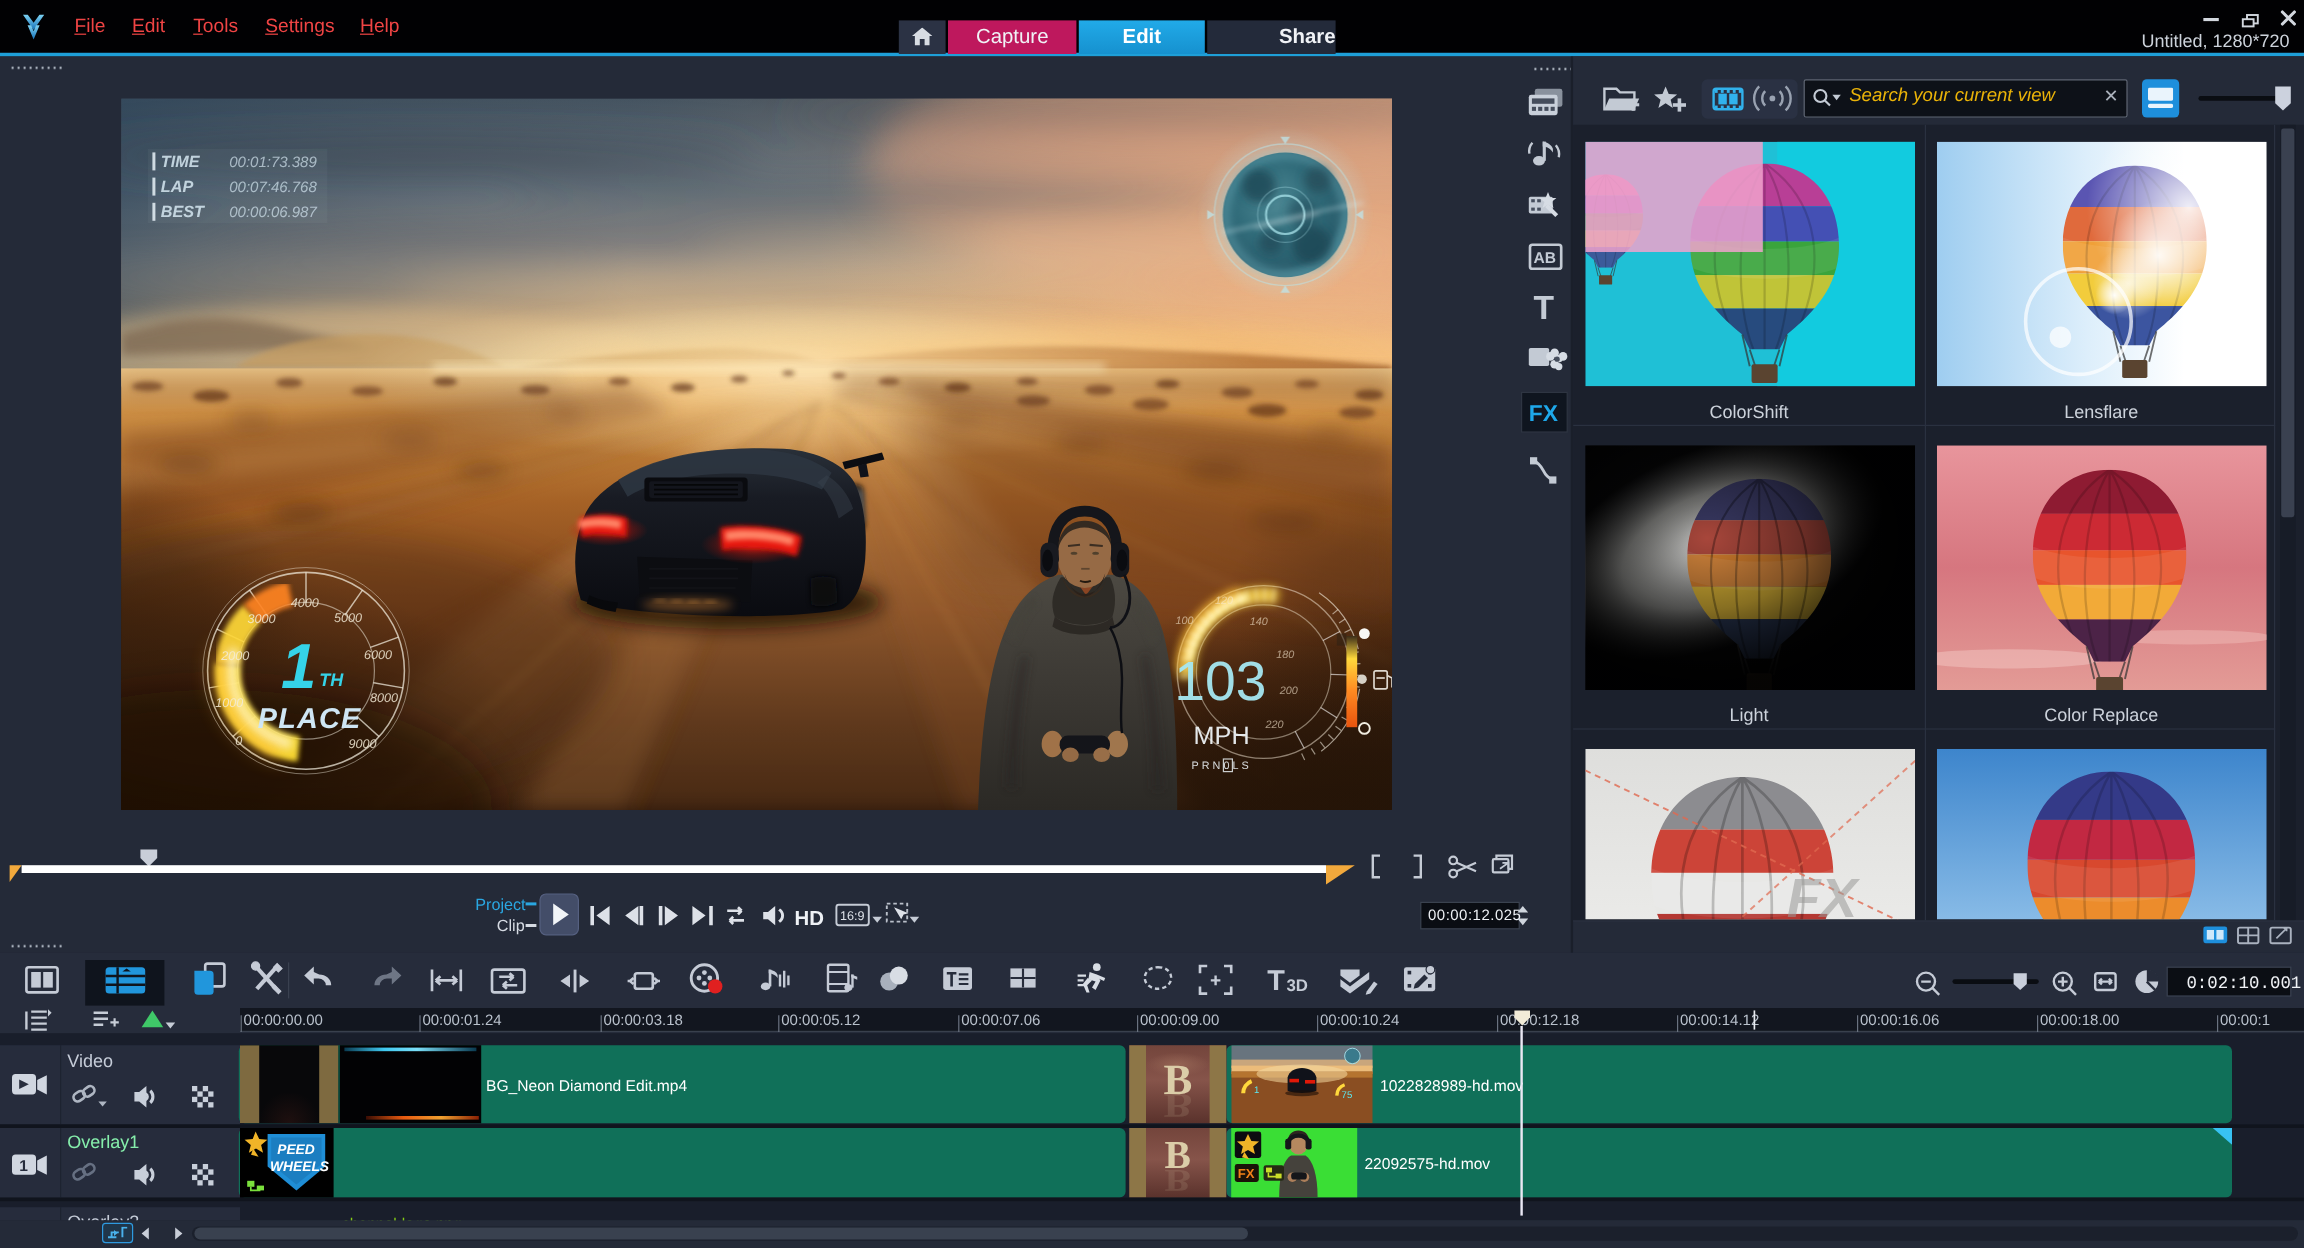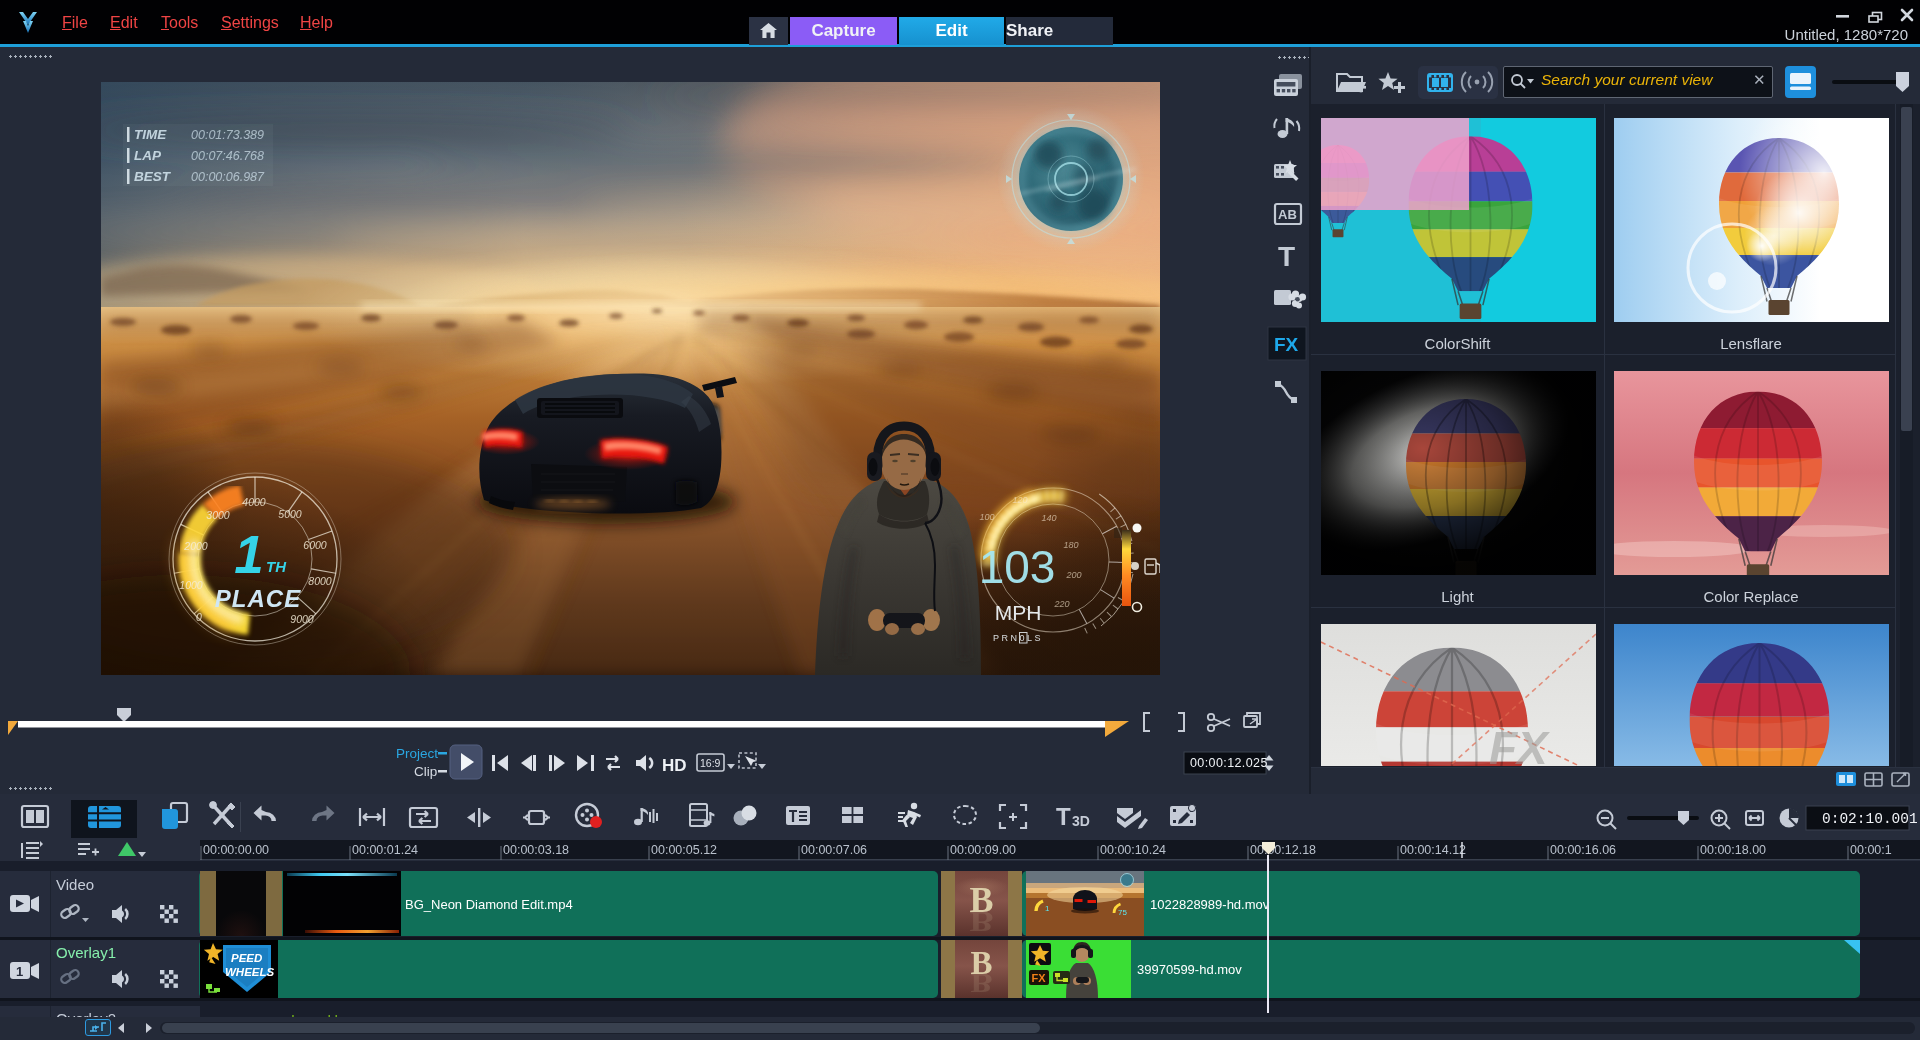--- a/index.html
+++ b/index.html
@@ -28,23 +28,23 @@
  <span class="abs" style="left:110px"><u>E</u>dit</span>
  <span class="abs" style="left:161px"><u>T</u>ools</span>
  <span class="abs" style="left:221px"><u>S</u>ettings</span>
  <span class="abs" style="left:300px"><u>H</u>elp</span>
 </div>
 
 <div class="abs" style="left:749px;top:17px;width:39px;height:28px;background:#2b3244"></div>
 <svg class="abs" style="left:760px;top:23px" width="17" height="15" viewBox="0 0 17 15">
       <path d="M8.5,0 L17,7 L14.6,7 L14.6,15 L10.5,15 L10.5,9.5 L6.5,9.5 L6.5,15 L2.4,15 L2.4,7 L0,7 Z" fill="#d7dce3"></path>
     </svg>
-<div class="abs" style="left:790px;top:17px;width:107px;height:28px;background:#8b5cf6;color:#f0f2f6;font-size:17px;font-weight:bold;text-align:center;line-height:27px">Capture</div>
+<div class="abs" style="left:790px;top:17px;width:107px;height:28px;background:#be185d;color:#f0f2f6;font-size:17px;font-weight:normal;text-align:center;line-height:27px">Capture</div>
 <div class="abs" style="left:899px;top:17px;width:105px;height:28px;background:linear-gradient(#21aae8,#1691cf);color:#fff;font-size:17px;font-weight:bold;text-align:center;line-height:27px">Edit</div>
-<div class="abs" style="left:1006px;top:17px;width:107px;height:28px;background:#232a3a;color:#f0f2f6;font-size:17px;font-weight:bold;text-align:left;line-height:27px">Share</div>
+<div class="abs" style="left:1006px;top:17px;width:107px;height:28px;background:#232a3a;color:#f0f2f6;font-size:17px;font-weight:bold;text-align:right;line-height:27px">Share</div>
 <div class="abs" style="left:1600px;top:26px;width:308px;height:18px;color:#ccd2da;font-size:15px;text-align:right">Untitled, 1280*720</div>
 <svg class="abs" style="left:1836px;top:8px" width="84" height="16" viewBox="0 0 84 16">
  <rect x="0" y="7" width="13" height="2.6" fill="#d2d7de"></rect>
  <rect x="36.5" y="4.5" width="9" height="7" fill="none" stroke="#d2d7de" stroke-width="1.6"></rect>
  <rect x="33" y="8" width="9" height="6" fill="#010103" stroke="#d2d7de" stroke-width="1.6"></rect>
  <path d="M66,2 L76,12 M76,2 L66,12" stroke="#d2d7de" stroke-width="2.6" stroke-linecap="round"></path>
 </svg>
 
 <div class="abs" style="left:0;top:47px;width:1920px;height:747px;background:#242a38"></div>
 <div class="dots" style="left:8px;top:55px"></div>
@@ -1163,21 +1163,21 @@
  <text x="31" y="22" font-size="11.5" font-weight="bold" font-style="italic" fill="#fff">PEED</text>
  <text x="25" y="36" font-size="11.5" font-weight="bold" font-style="italic" fill="#fff">WHEELS</text>
  <path d="M13,3 l3,6.2 l6.8,0.5 l-5.2,4.4 l1.6,6.6 l-5.9,-3.6 l-5.9,3.6 l1.6,-6.6 l-5.2,-4.4 l6.8,-0.5 Z" fill="#f0b428"></path>
  <path d="M11,17 l4.5,7 l-6.3,-1.8 Z" fill="#f0b428"></path>
  <rect x="6" y="44" width="6" height="5" fill="#7ae03c"></rect>
         <rect x="14" y="48" width="6" height="4" fill="#7ae03c"></rect>
  <path d="M9,49 v3 h8" stroke="#7ae03c" stroke-width="1.4" fill="none"></path>
 </svg>
     </div>
 <div class="abs" style="left:1022px;top:940px;width:838px;height:58px;background:#107059;border-radius:5px"></div>
-<div class="abs" style="left:1137px;top:962px;color:#fff;font-size:13px">39970599-hd.mov</div>
+<div class="abs" style="left:1137px;top:962px;color:#fff;font-size:13px">22092575-hd.mov</div>
 
 <div class="abs" style="left:1026px;top:940px;width:105px;height:58px;background:#3ade35;overflow:hidden">
 <svg width="105" height="58" viewBox="0 0 105 58">
  <ellipse cx="56" cy="13" rx="8" ry="9" fill="#b5885f"></ellipse>
  <path d="M47,13 C47,5 51,2 56,2 C61,2 65,5 65,12 C63,7 59,5 56,5 C52,5 49,8 47,13 Z" fill="#2e2620"></path>
  <path d="M47,12 a10,10 0 0 1 18,0" fill="none" stroke="#15161a" stroke-width="3.4"></path>
  <rect x="45" y="9" width="5" height="9" rx="2" fill="#15161a"></rect>
         <rect x="62" y="9" width="5" height="9" rx="2" fill="#15161a"></rect>
  <path d="M40,58 C40,38 44,26 50,23 L62,23 C68,27 72,39 72,58 Z" fill="#45423c"></path>
  <ellipse cx="51" cy="41" rx="4" ry="4" fill="#ad7f5a"></ellipse>

